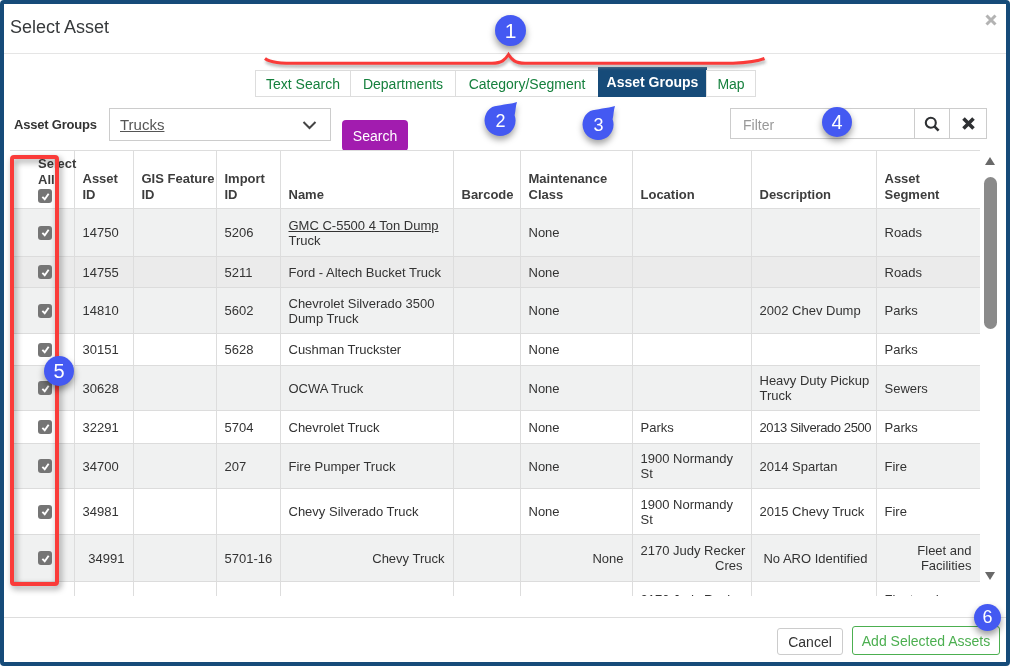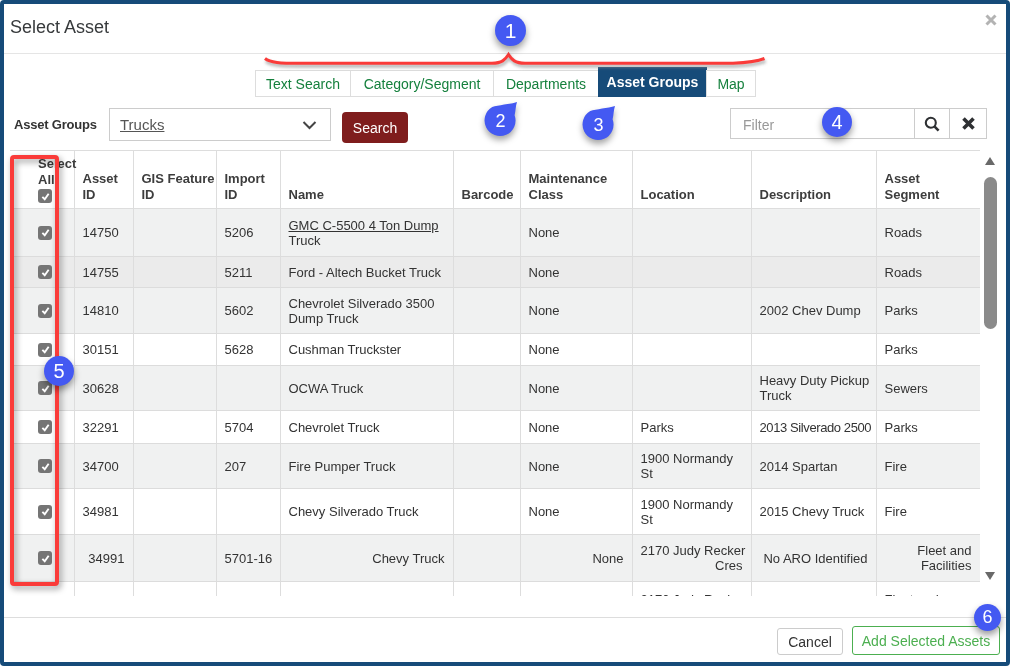--- a/index.html
+++ b/index.html
@@ -13,21 +13,21 @@
 .tab { height:27px; border:1px solid #ddd; margin-left:-1px; background:#fff; color:#15803d; font-size:14px; display:flex; align-items:center; justify-content:center; }
 .tab.first { margin-left:0; }
 .tab.active { background:#164b79; border-color:#164b79; color:#fff; font-weight:bold; height:30px; }
 
 .badge { position:absolute; background:#4459f2; color:#fff; display:flex; align-items:center; justify-content:center; font-size:20px; box-shadow:0 4px 7px rgba(0,0,0,.4); z-index:60; }
 .circle { border-radius:50%; }
 
 .lbl { position:absolute; left:14px; top:117px; font-size:13px; letter-spacing:-0.2px; font-weight:bold; color:#333; }
 .dropdown { position:absolute; left:109px; top:108px; width:222px; height:33px; border:1px solid #ccc; background:#fff; }
 .dropdown .txt { position:absolute; left:10px; top:7px; font-size:15px; color:#555;text-decoration:underline; }
-.btn-search { position:absolute; left:342px; top:112px; width:66px; height:31px; background:#7f1d1d; border-radius:4px; color:#fff; font-size:14px; display:flex; align-items:center; justify-content:center; }
+.btn-search { position:absolute; left:342px; top:120px; width:66px; height:31px; background:#a21caf; border-radius:4px; color:#fff; font-size:14px; display:flex; align-items:center; justify-content:center; }
 .filtergrp { position:absolute; left:730px; top:108px; height:31px; display:flex; }
 .filtergrp > div { border:1px solid #ccc; background:#fff; height:31px; margin-left:-1px; }
 .f-input { width:185px; margin-left:0 !important; }
 .f-input span { display:block; margin:8px 0 0 12px; font-size:14px; color:#999; }
 .f-btn { width:36px; display:flex; align-items:center; justify-content:center; }
 
 .tablewrap { position:absolute; left:10px; top:150px; width:970px; height:446px; overflow:hidden; }
 table { width:970px; table-layout:fixed; border-collapse:collapse; font-size:13px; color:#333; }
 th { vertical-align:bottom; text-align:left; font-size:13px; color:#3d3d3d; font-weight:bold; padding:0 8px 5px 8px; border-right:1px solid #ddd; line-height:16px; }
 thead tr { border-top:1px solid #ddd; border-bottom:1px solid #ddd; }
@@ -50,22 +50,22 @@
 </head>
 <body>
   <div class="title">Select Asset</div>
   <svg class="abs" style="left:985px; top:14px;" width="12" height="12" viewBox="0 0 12 12">
     <path d="M1.5 1.5 L10.5 10.5 M10.5 1.5 L1.5 10.5" stroke="#b3b3b3" stroke-width="3"></path>
   </svg>
   <div class="titlesep"></div>
 
   <div class="tabs">
     <div class="tab first" style="width:96px;">Text Search</div>
+    <div class="tab" style="width:106px;">Departments</div>
     <div class="tab" style="width:144px;">Category/Segment</div>
-    <div class="tab" style="width:106px;">Departments</div>
     <div class="tab active" style="width:109px;">Asset Groups</div>
     <div class="tab" style="width:50px;">Map</div>
   </div>
 
   <div class="lbl">Asset Groups</div>
   <div class="dropdown">
     <span class="txt">Trucks</span>
     <svg class="abs" style="left:192px; top:12px;" width="15" height="9" viewBox="0 0 15 9">
       <path d="M1.5 1 L7.5 7 L13.5 1" stroke="#444" stroke-width="2" fill="none"></path>
     </svg>

